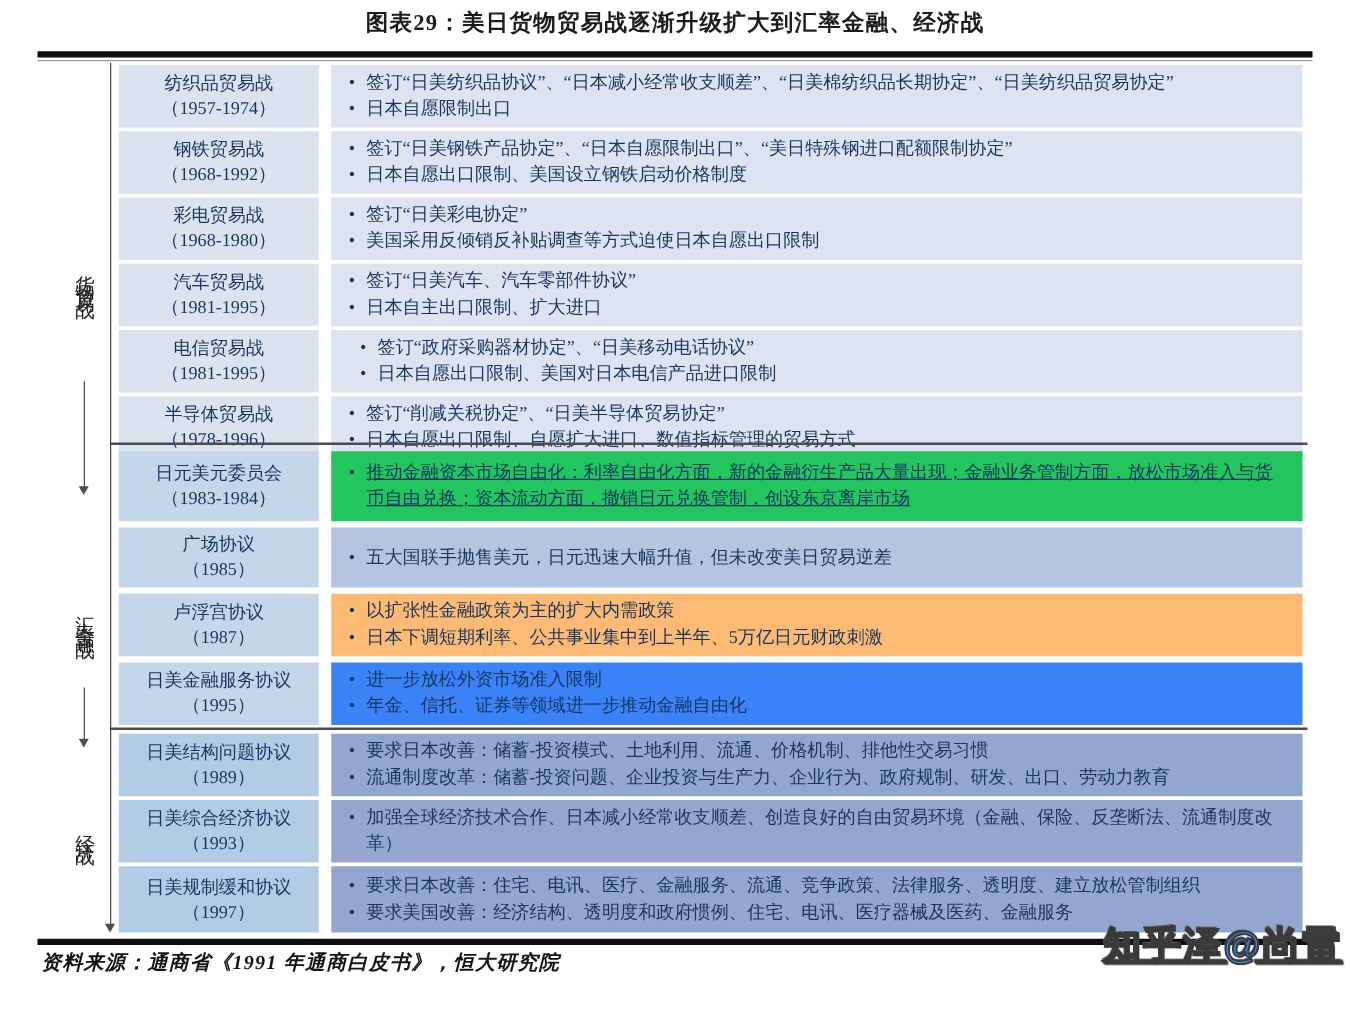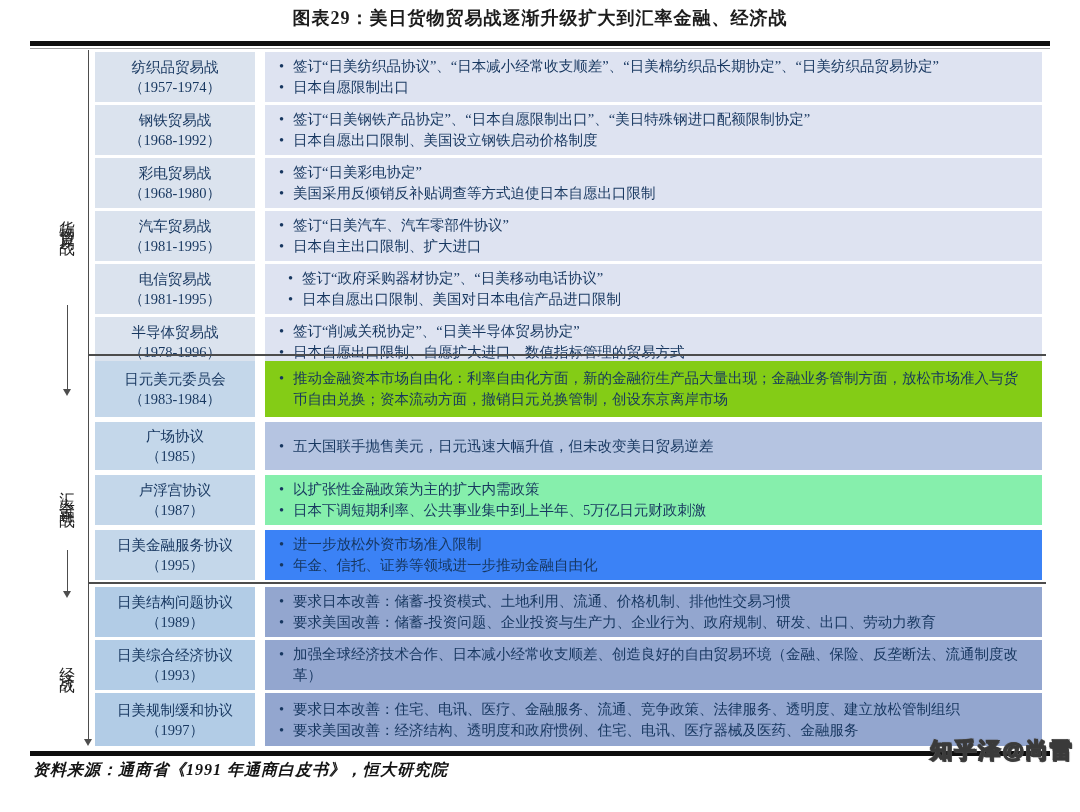--- a/index.html
+++ b/index.html
@@ -67,24 +67,25 @@
   .row{height:auto;}
   .bullet{position:relative;padding-left:16px;}
   .bullet::before{content:"\2022";position:absolute;left:2px;top:0;color:#16365f;}
   
   .source{
     position:absolute;left:33px;top:760px;
     font-size:16px;font-weight:bold;font-style:italic;color:#141414;letter-spacing:1px;
   }
   .watermark{
     position:absolute;right:6px;top:736px;z-index:5;
-    font-size:22px;font-weight:bold;color:#404040;letter-spacing:2px;
+    font-size:30px;font-weight:bold;color:#3b82f6;letter-spacing:2px;
     -webkit-text-stroke:1.3px #3a3a3a;
     text-shadow:0 0 2px #444, 1px 1px 0 #555, -1px -1px 0 #555;
     font-family:"Liberation Sans","DejaVu Sans",sans-serif;
+    text-decoration:underline;
   }
 </style>
 </head>
 <body>
 
 <div class="page">
   <div class="title">图表29：美日货物贸易战逐渐升级扩大到汇率金融、经济战</div>
 
   <div class="rule top-rule"></div>
   <div class="top-rule-shadow"></div>
@@ -162,39 +163,39 @@
             <div class="bullet">日本自愿出口限制、自愿扩大进口、数值指标管理的贸易方式</div>
           </div>
         </div>
       </div>
       <div class="section sec1">
         <div class="row">
           <div class="cell left" style="background: rgb(196, 215, 234);">
             <div>日元美元委员会</div>
             <div>（1983-1984）</div>
           </div>
-          <div class="cell right" style="background: #84cc16;">
+          <div class="cell right" style="background: #22c55e; text-decoration: underline;">
             <div class="bullet">推动金融资本市场自由化：利率自由化方面，新的金融衍生产品大量出现；金融业务管制方面，放松市场准入与货币自由兑换；资本流动方面，撤销日元兑换管制，创设东京离岸市场</div>
           </div>
         </div>
         <div class="row">
           <div class="cell left" style="background: rgb(196, 215, 234);">
             <div>广场协议</div>
             <div>（1985）</div>
           </div>
           <div class="cell right" style="background: rgb(181, 196, 225);">
             <div class="bullet">五大国联手抛售美元，日元迅速大幅升值，但未改变美日贸易逆差</div>
           </div>
         </div>
         <div class="row">
           <div class="cell left" style="background: rgb(196, 215, 234);">
             <div>卢浮宫协议</div>
             <div>（1987）</div>
           </div>
-          <div class="cell right" style="background: #86efac;">
+          <div class="cell right" style="background: #fdba74;">
             <div class="bullet">以扩张性金融政策为主的扩大内需政策</div>
             <div class="bullet">日本下调短期利率、公共事业集中到上半年、5万亿日元财政刺激</div>
           </div>
         </div>
         <div class="row">
           <div class="cell left" style="background: rgb(196, 215, 234);">
             <div>日美金融服务协议</div>
             <div>（1995）</div>
           </div>
           <div class="cell right" style="background: #3b82f6;">
@@ -204,21 +205,21 @@
         </div>
       </div>
       <div class="section sec2">
         <div class="row">
           <div class="cell left" style="background: rgb(178, 204, 230);">
             <div>日美结构问题协议</div>
             <div>（1989）</div>
           </div>
           <div class="cell right" style="background: rgb(147, 166, 207);">
             <div class="bullet">要求日本改善：储蓄-投资模式、土地利用、流通、价格机制、排他性交易习惯</div>
-            <div class="bullet">要求美国改善：储蓄-投资问题、企业投资与生产力、企业行为、政府规制、研发、出口、劳动力教育</div>
+            <div class="bullet">流通制度改革：储蓄-投资问题、企业投资与生产力、企业行为、政府规制、研发、出口、劳动力教育</div>
           </div>
         </div>
         <div class="row">
           <div class="cell left" style="background: rgb(178, 204, 230);">
             <div>日美综合经济协议</div>
             <div>（1993）</div>
           </div>
           <div class="cell right" style="background: rgb(147, 166, 207);">
             <div class="bullet">加强全球经济技术合作、日本减小经常收支顺差、创造良好的自由贸易环境（金融、保险、反垄断法、流通制度改革）</div>
           </div>

